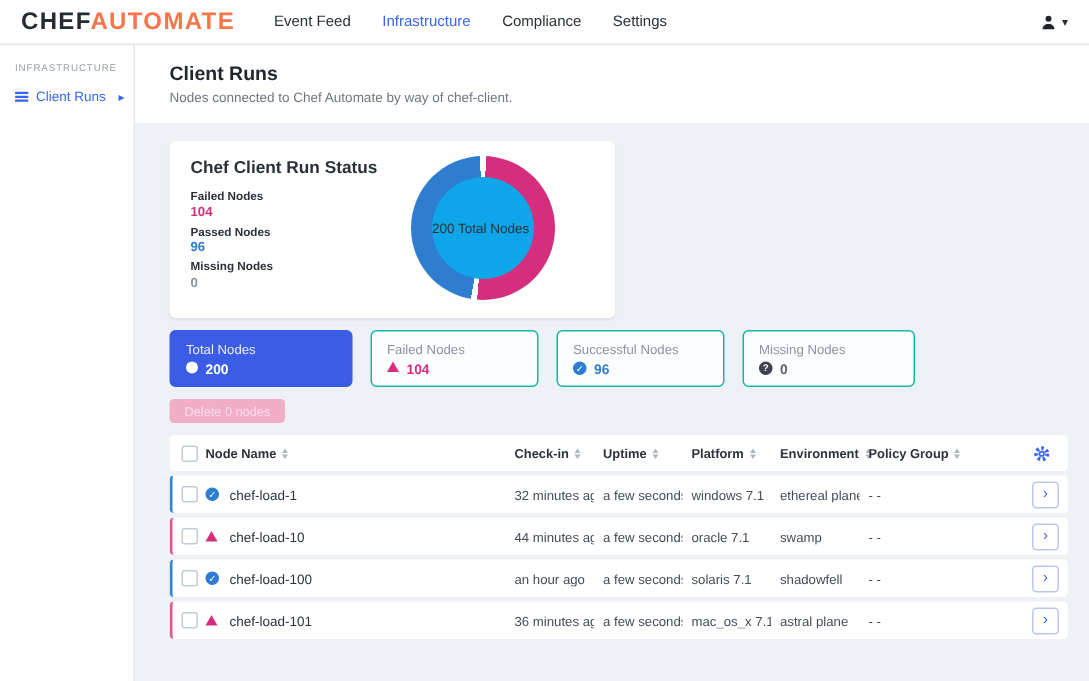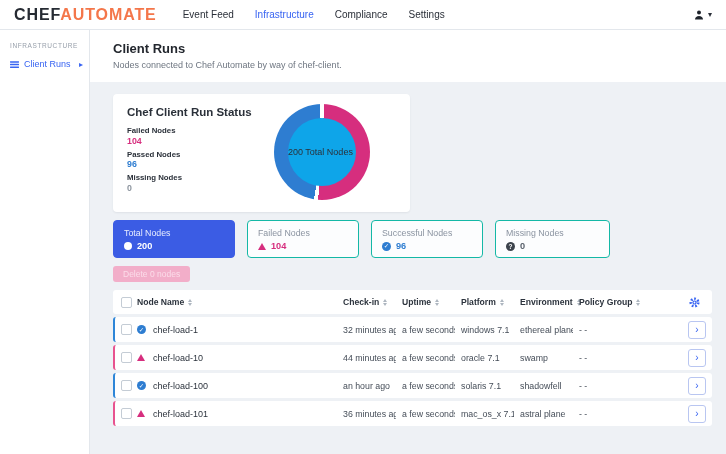--- a/index.html
+++ b/index.html
@@ -41,21 +41,21 @@
 .leg-item{margin-bottom:4px}
 .leg-label{font-size:7.8px;font-weight:700;color:#2b313a;line-height:1.15}
 .leg-value{font-size:8.8px;font-weight:700;line-height:1.2}
 .donut{position:relative;width:96px;height:96px;margin:-2px 26px 0 auto;flex:none}
 .donut-ring{position:absolute;inset:0;border-radius:50%}
 .donut-hole{position:absolute;left:50%;top:50%;width:68px;height:68px;transform:translate(-50%,-50%);background:#0ea5e9;border-radius:50%;display:flex;align-items:center;justify-content:flex-start}
 .donut-hole span{font-size:9px;color:#2b313a;white-space:nowrap}
 .scards{display:flex;margin-top:8px}
 .scard{height:38px;border-radius:4px;padding:7px 10px;background:#fcfdfe;border:1px solid #14b8a6;margin-right:12px;cursor:pointer}
 .scard .lbl{font-size:8.8px;color:#8a93a0;white-space:nowrap}
-.scard .val{display:flex;align-items:center;gap:5px;margin-top:3px;font-size:9.2px;font-weight:700;color:#59616c}
+.scard .val{display:flex;gap:5px;margin-top:3px;font-size:9.2px;font-weight:700;color:#59616c}
 .scard.total-c{width:122px;background:var(--active-card);border-color:var(--active-card)}
 .scard.total-c .lbl{color:#e8edff}
 .scard.total-c .val{color:#fff}
 .scard.failed-c{width:112px}
 .scard.success-c{width:112px}
 .scard.missing-c{width:115px}
 .val.pink{color:var(--pink)}
 .val.blue{color:var(--chart-blue)}
 .dot-total{width:8px;height:8px;background:#fff;border-radius:50%}
 .tri{width:0;height:0;border-left:4px solid transparent;border-right:4px solid transparent;border-bottom:7px solid var(--pink)}

